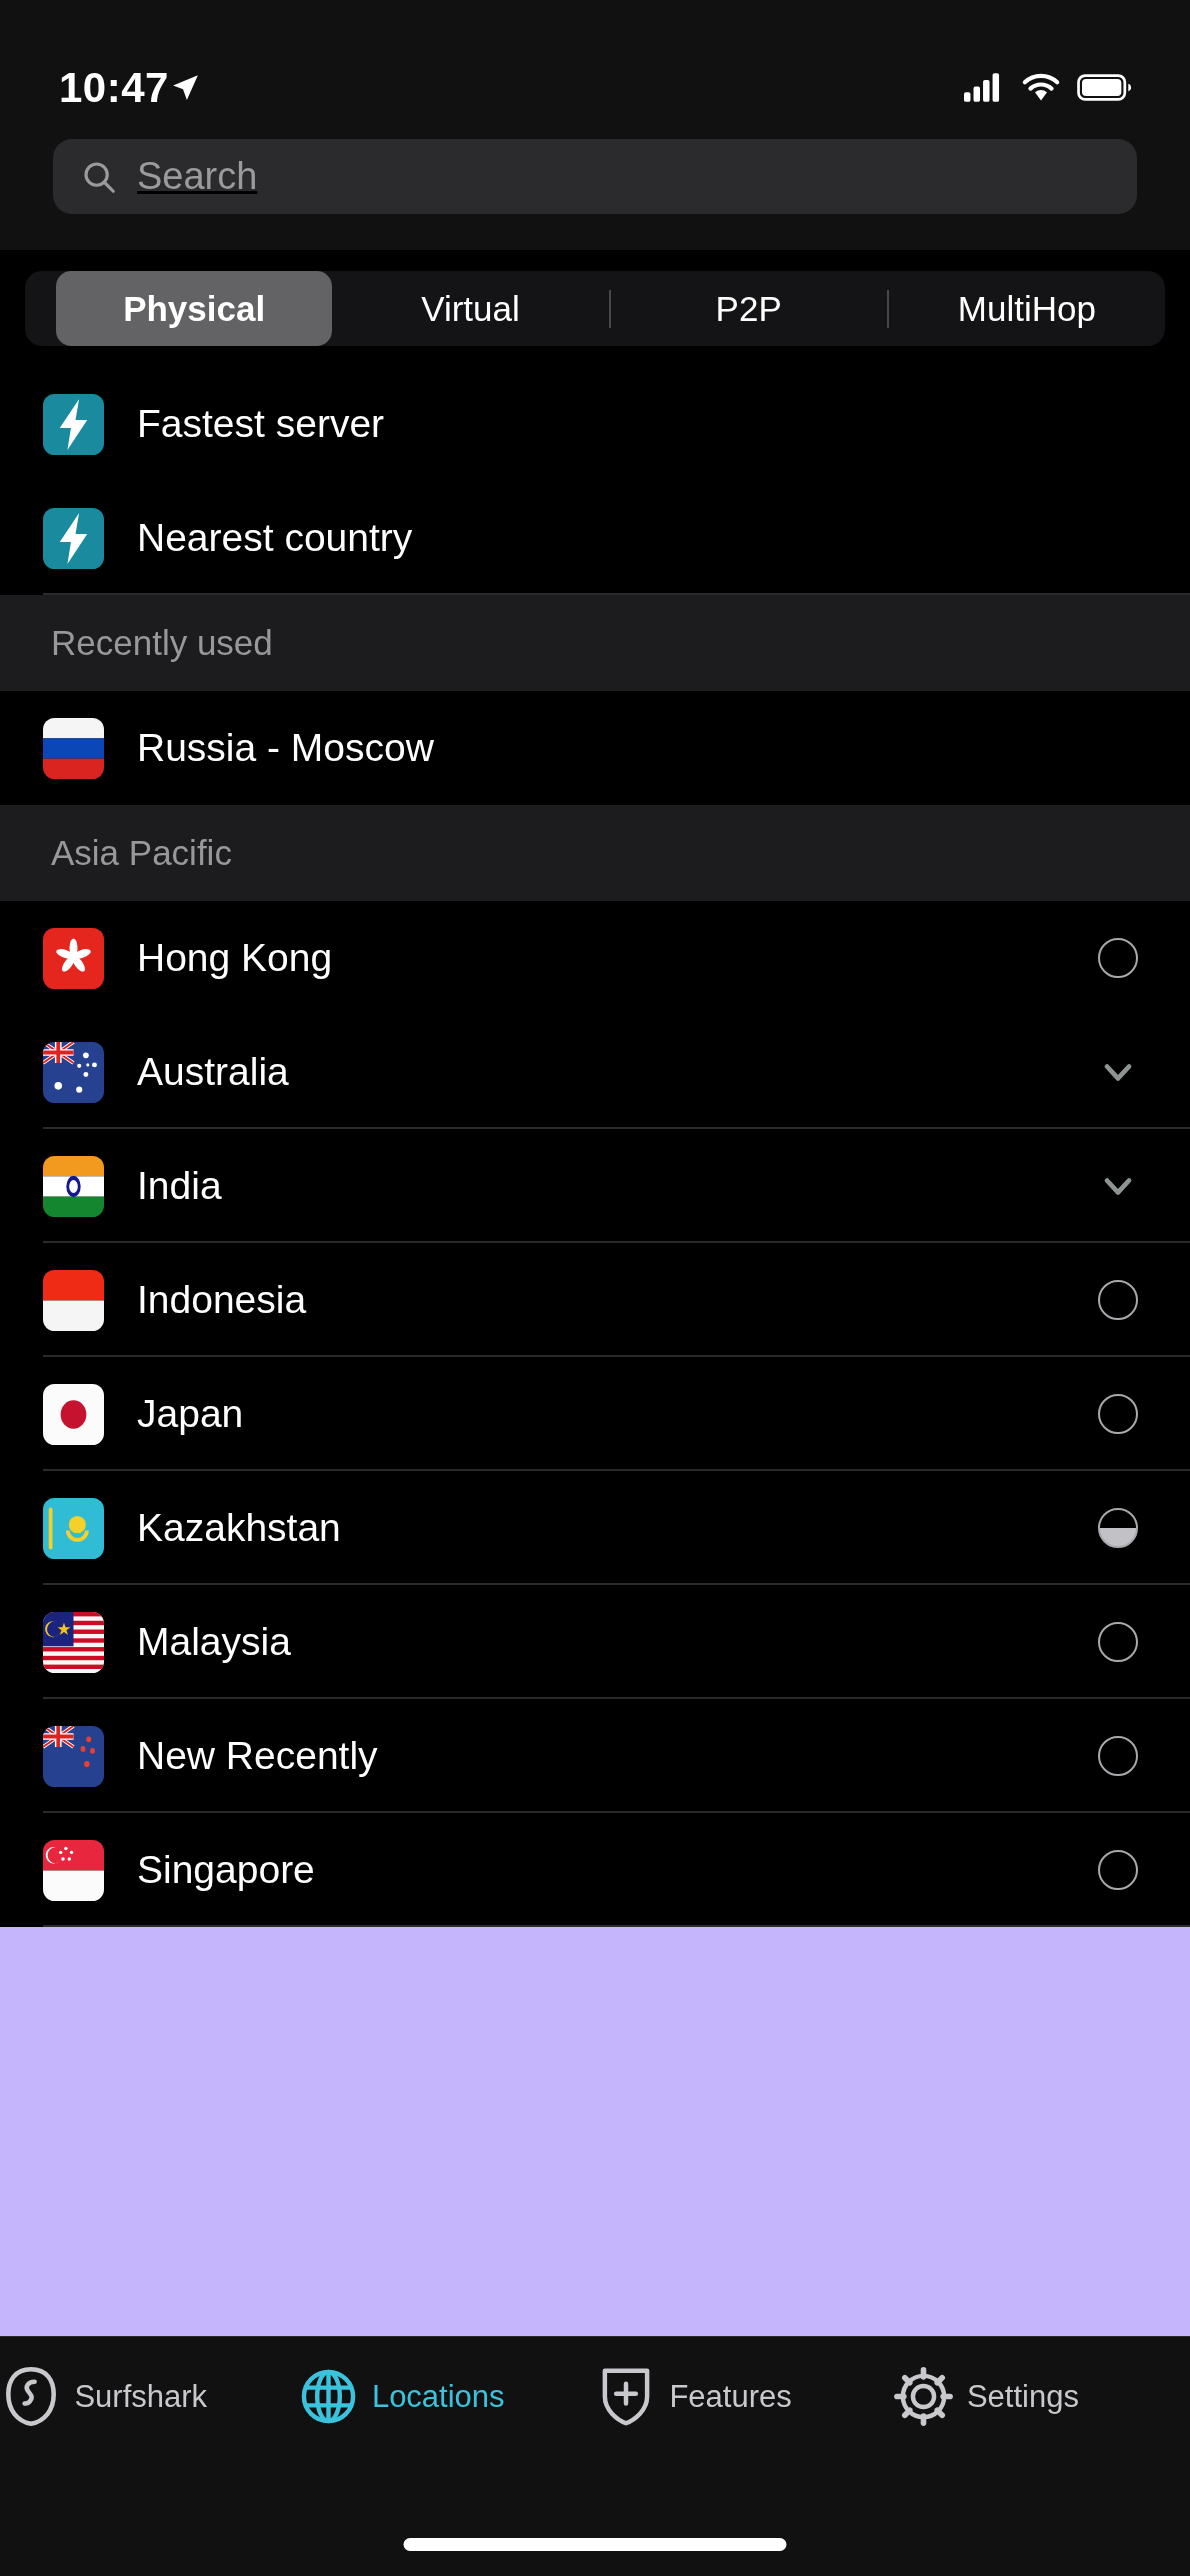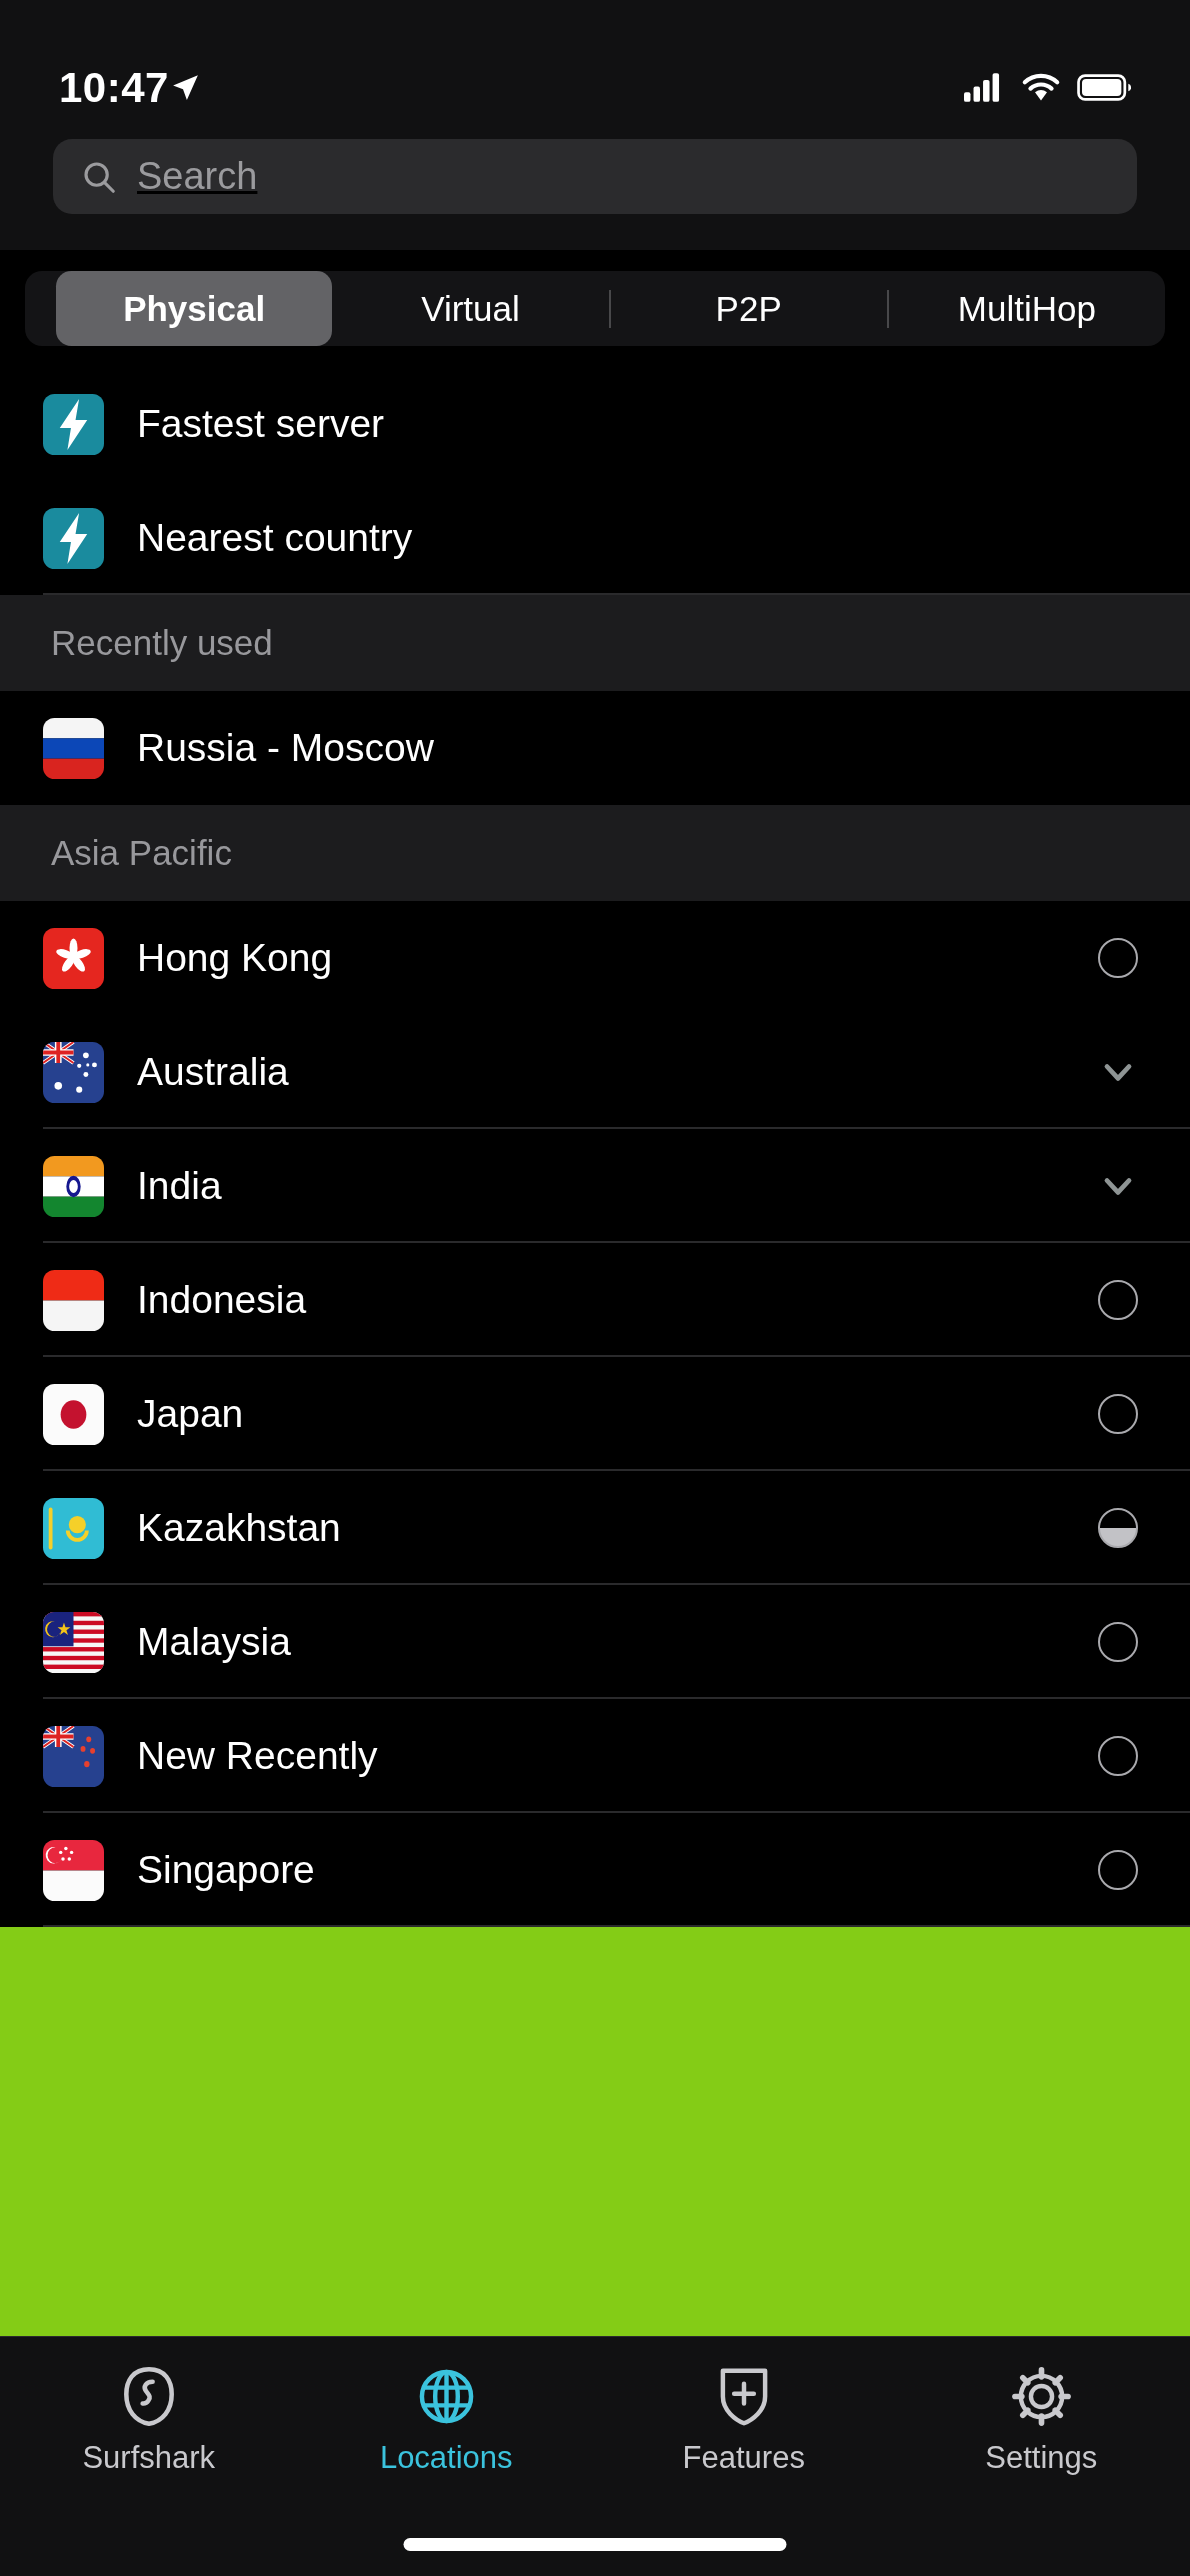--- a/index.html
+++ b/index.html
@@ -37,21 +37,21 @@
     background: #141416; border-radius: 17px; overflow: hidden;
   }
   .seg-item {
     flex: 1; display: flex; align-items: center; justify-content: center;
     color: #fff; font-size: 35px; position: relative;
   }
   .seg-item.active { background: #636366; border-radius: 15.3px; font-weight: 600; margin-left: 31px; }
   .seg-div { width: 1.9px; align-self: center; height: 38px; background: #48484a; }
 
   
-  .list { flex: 1 1 auto; overflow: hidden; background: #84cc16; }
+  .list { flex: 1 1 auto; overflow: hidden; background: #c4b5fd; }
   .row {
     height: 114px; display: flex; align-items: center;
     padding: 0 43px 0 43px; background: #000; position: relative;
   }
   .row + .row::before,
   .row.divided::after {
     content: ""; position: absolute; left: 43px; right: 0; bottom: 0; height: 1.9px; background: #2a2a2c;
   }
   .row-label { color: #fff; font-size: 39px; margin-left: 33px; flex: 1; white-space: nowrap; }
   .row-ind { width: 58px; display: flex; align-items: center; justify-content: center; }
@@ -76,21 +76,21 @@
     width: 40px; height: 40px; border-radius: 50%; border: 2.9px solid #a9a9ad;
     box-sizing: border-box; background: linear-gradient(to bottom, transparent 0 50%, #c2c2c6 50% 100%);
   }
   .chev { width: 44px; height: 44px; }
 
   
   .tabbar {
     flex: 0 0 240px; background: #111112; display: flex; align-items: flex-start;
     border-top: 1.9px solid #2a2a2c; padding-top: 29px;
   }
-  .tab { flex: 1; display: flex; flex-direction: column; align-items: center; gap: 13.4px; }
+  .tab { flex: 1; display: flex; flex-direction: row; align-items: center; gap: 13.4px; }
   .tab-icon { width: 61px; height: 61px; display: flex; align-items: center; justify-content: center; }
   .tab-label { font-size: 31px; color: #c9c9cd; }
   .tab.active .tab-label { color: #3bc3dd; }
   .homeind {
     position: absolute; bottom: 25px; left: 50%; transform: translateX(-50%);
     width: 383px; height: 13.4px; border-radius: 6.7px; background: #fff;
   }
 </style>
 </head>
 <body>

